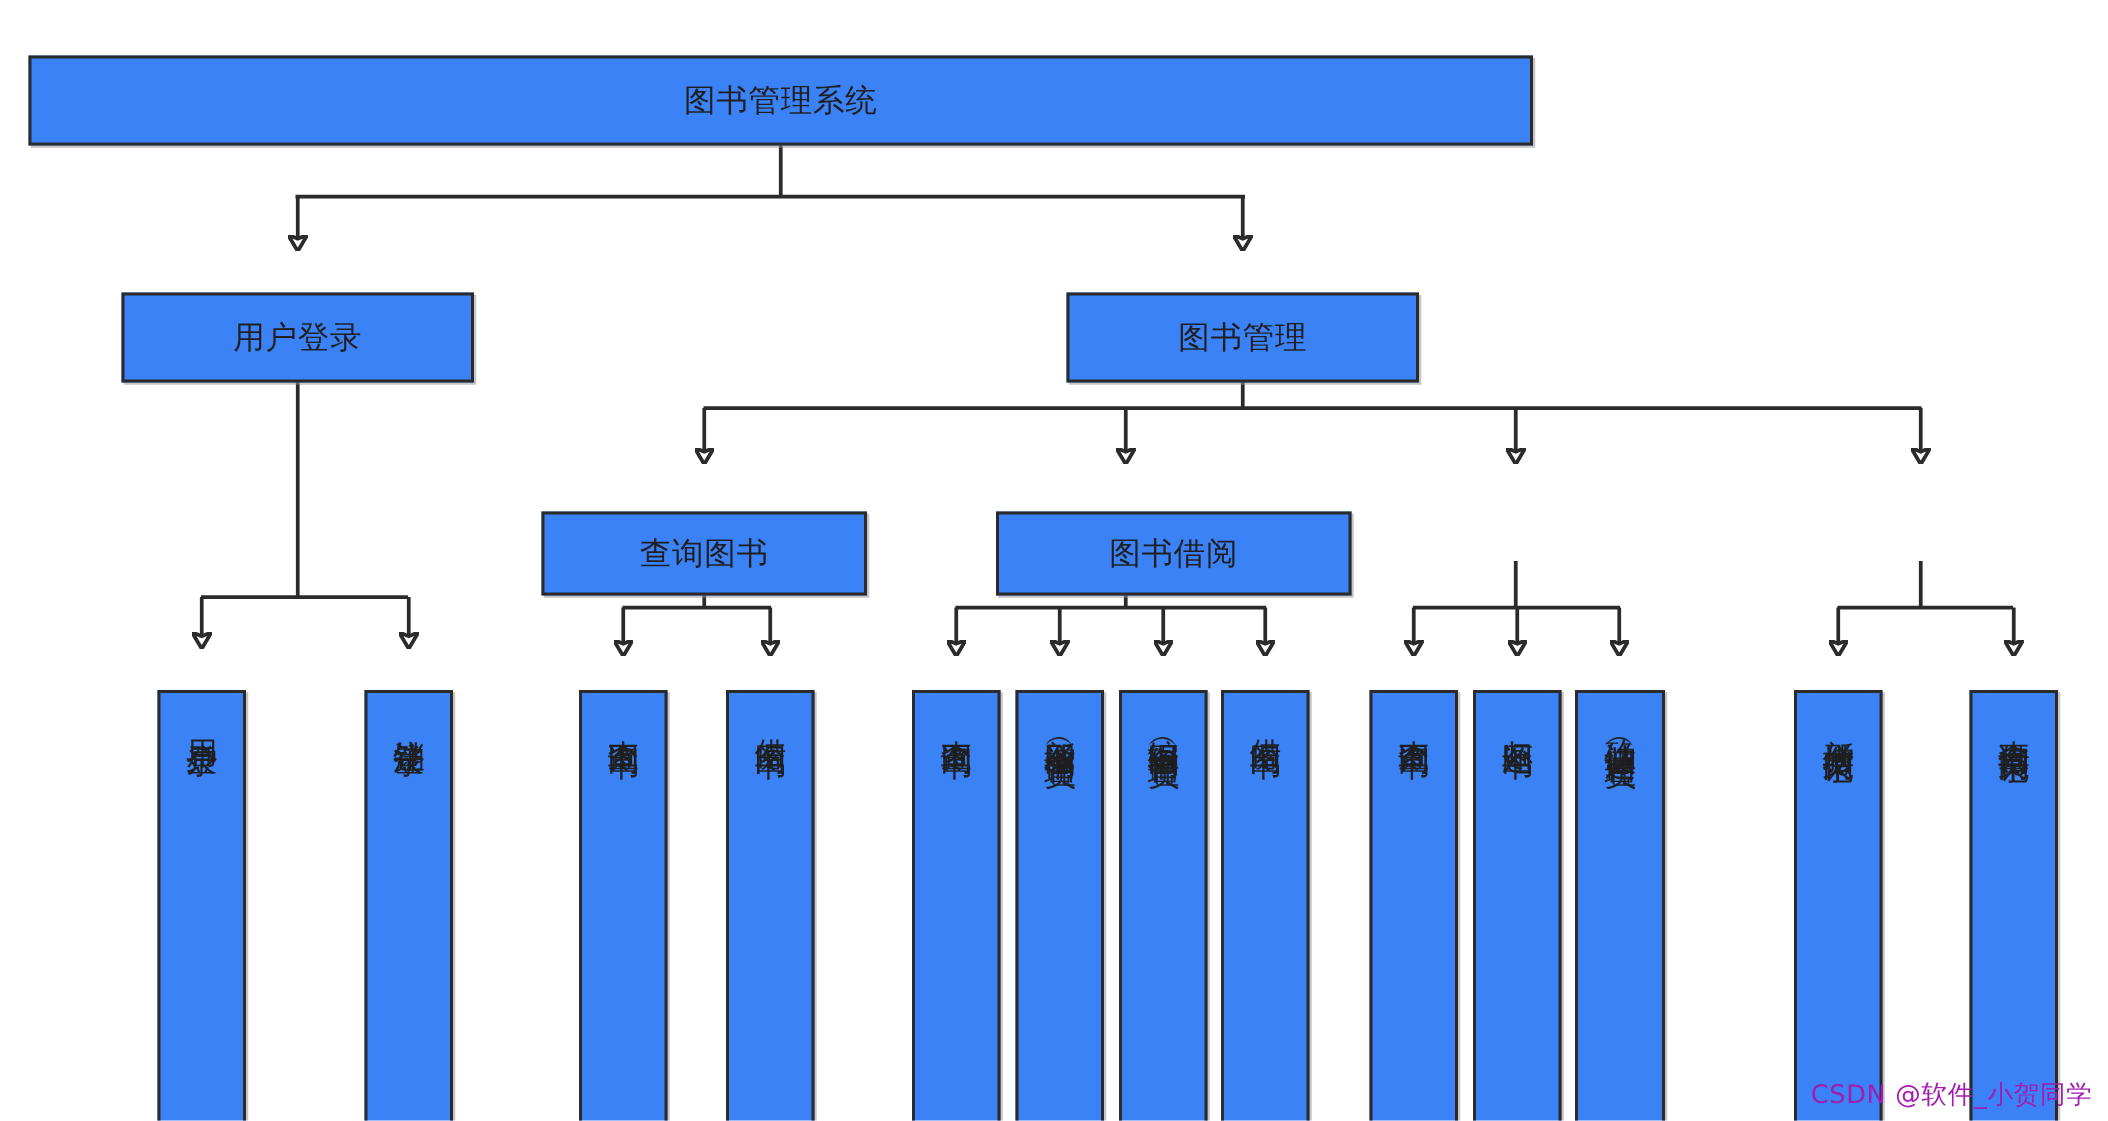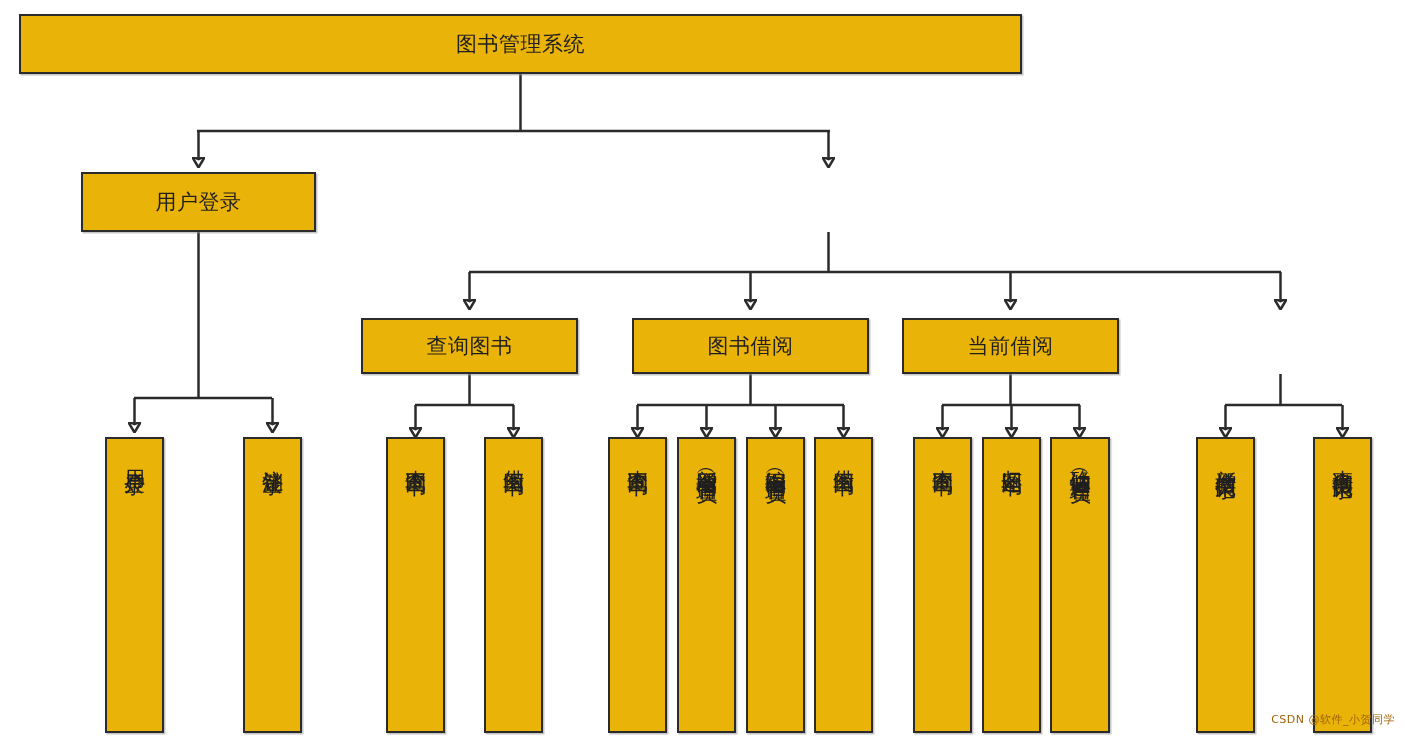--- a/index.html
+++ b/index.html
@@ -5,27 +5,28 @@
 <style>
   html,body{margin:0;padding:0;background:#ffffff;}
   body{
     font-family:"DejaVu Sans","Liberation Sans",sans-serif;
     width:1405px;height:747px;overflow:hidden;position:relative;
   }
   #diagram{position:absolute;left:0;top:0;width:1405px;height:747px;}
   .node{
     position:absolute;
     box-sizing:border-box;
-    background:#eab308;
+    background:#3b82f6;
     border:2.5px solid #2b2b2b;
     box-shadow:1.5px 1.5px 0 rgba(150,150,150,.55);
     display:flex;
     align-items:center;
     justify-content:center;
     color:#1a1a1a;
+    margin-top:23px;
   }
   .node .lbl{
     font-size:21px;
     line-height:1.18;
     letter-spacing:.5px;
     white-space:nowrap;
     color:#1f1f1f;
   }
   
   .node.vert{
@@ -38,23 +39,23 @@
     text-orientation:upright;
     font-size:21px;
     line-height:1.06;
     letter-spacing:2px;
     white-space:normal;
   }
   svg.links{position:absolute;left:0;top:0;width:1405px;height:747px;overflow:visible;pointer-events:none;}
   svg.links line, svg.links path{stroke:#2b2b2b;stroke-width:2.5;fill:none;}
   .watermark{
     position:absolute;
-    right:10px;bottom:20px;
-    font-size:11px;
-    color:#a16207;
+    right:10px;bottom:6px;
+    font-size:17px;
+    color:#a21caf;
     letter-spacing:.5px;
     white-space:nowrap;
   }
 </style>
 </head>
 <body>
 
 <div id="diagram">
 
   <svg class="links" viewBox="0 0 1405 747">
@@ -107,29 +108,29 @@
     <path d="M1342.5,405 L1342.5,428" marker-end="url(#arrow)"></path>
   </svg>
 
   <div class="node" style="left:19px;top:14px;width:1003px;height:60px;">
     <span class="lbl">图书管理系统</span>
   </div>
 
   <div class="node" style="left:81px;top:172px;width:235px;height:60px;">
     <span class="lbl">用户登录</span>
   </div>
+  <div class="node" style="left:711px;top:172px;width:235px;height:60px;">
+    <span class="lbl">图书管理</span>
+  </div>
 
   <div class="node" style="left:361px;top:318px;width:217px;height:56px;">
     <span class="lbl">查询图书</span>
   </div>
-  <div class="node" style="left:632px;top:318px;width:237px;height:56px;">
+  <div class="node" style="left:664px;top:318px;width:237px;height:56px;">
     <span class="lbl">图书借阅</span>
-  </div>
-  <div class="node" style="left:902px;top:318px;width:217px;height:56px;">
-    <span class="lbl">当前借阅</span>
   </div>
 
   <div class="node vert" style="left:105px;top:437px;width:59px;height:296px;">
     <span class="lbl">用户登录</span>
   </div>
   <div class="node vert" style="left:243px;top:437px;width:59px;height:296px;">
     <span class="lbl">注销登录</span>
   </div>
 
   <div class="node vert" style="left:386px;top:437px;width:59px;height:296px;">

